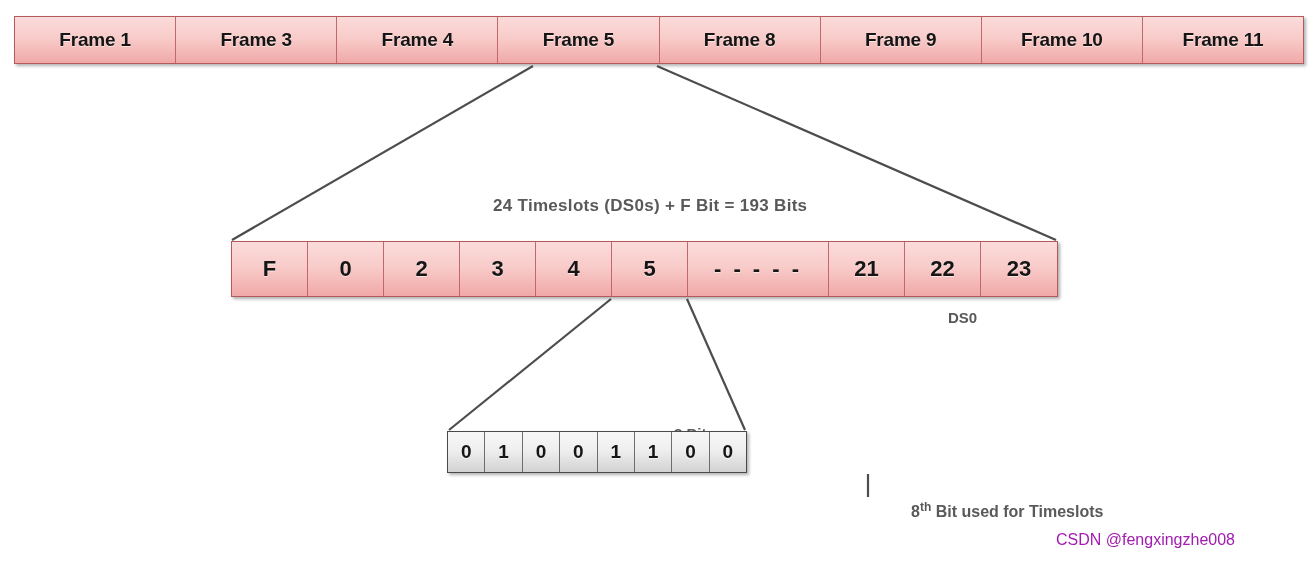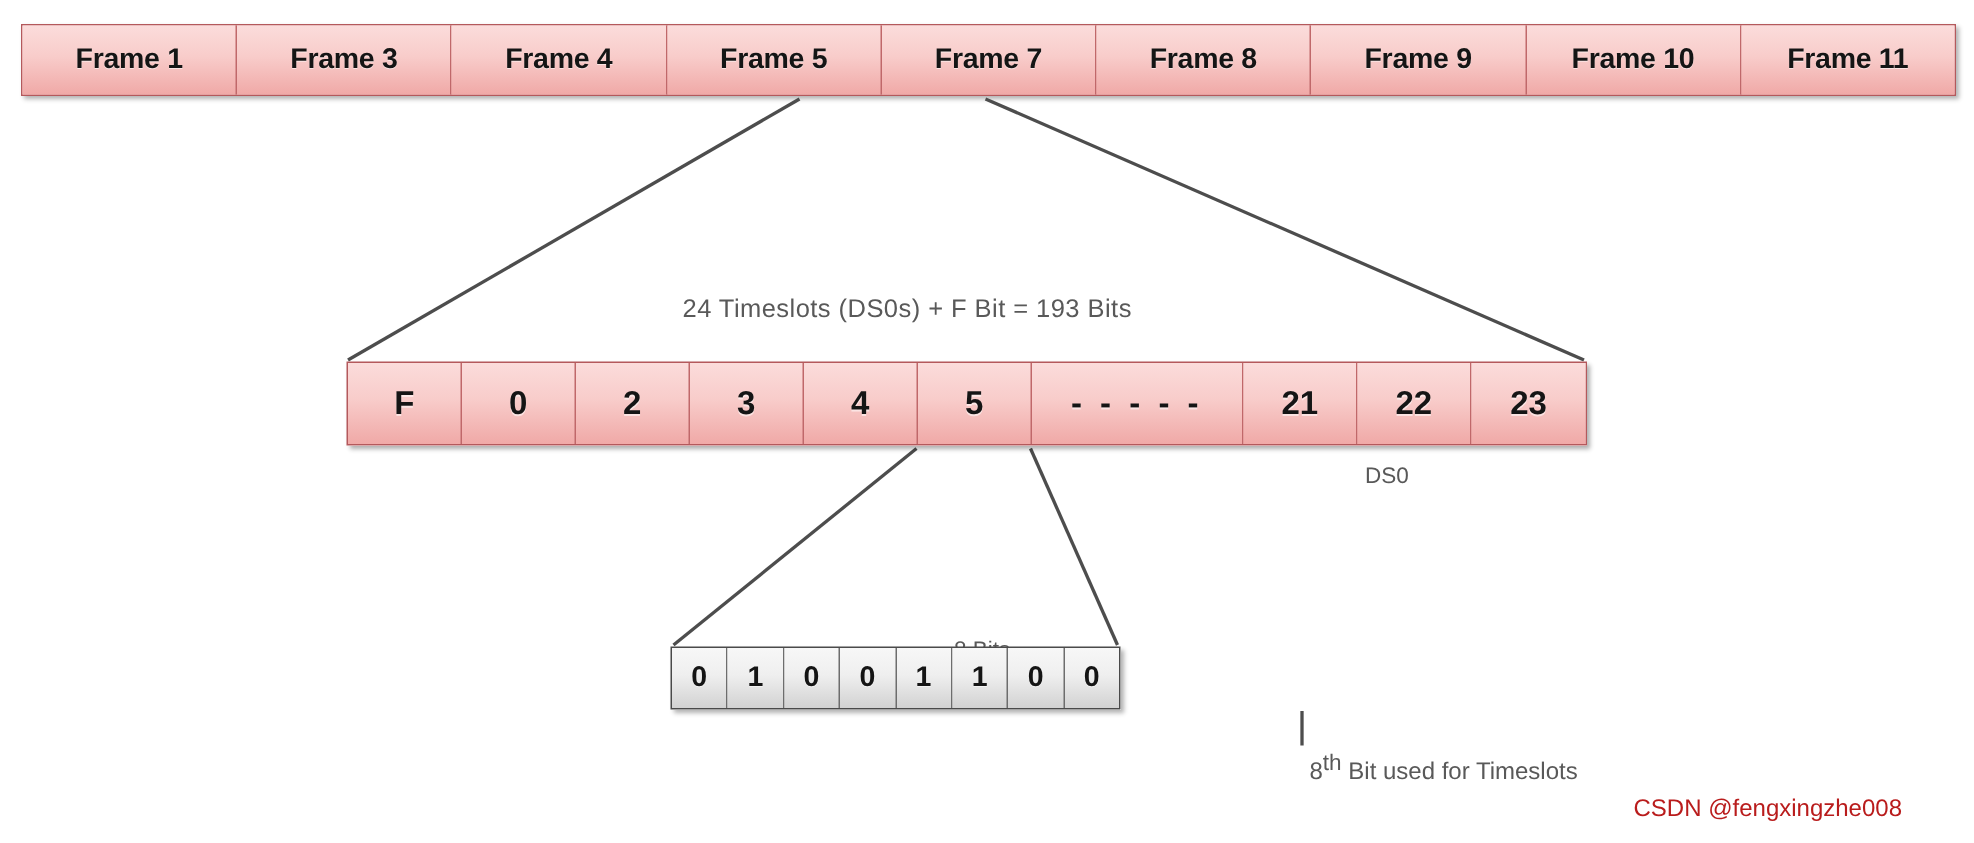--- a/index.html
+++ b/index.html
@@ -88,64 +88,64 @@
     border-right: 1px solid #6d6d6d;
     font-size: 19px;
     background: linear-gradient(to bottom, #f7f7f7 0%, #efefef 45%, #d2d2d2 100%);
   }
   #bits-row .cell:last-child { border-right: none; }
 
   
   .label {
     position: absolute;
     color: #595959;
-    font-weight: normal;
+    font-weight: bold;
     text-shadow: 0 1px 0 rgba(255,255,255,0.6);
     white-space: nowrap;
+    margin-left: 38px;
   }
   #label-frame-caption {
     left: 455px; top: 196px;
     font-size: 17px;
     letter-spacing: 0.3px;
   }
   #label-ds0 {
     left: 910px; top: 309px;
     font-size: 15px;
   }
   #label-8bits {
     left: 636px; top: 425px;
     font-size: 15px;
   }
   #label-signaling {
     left: 873px; top: 500px;
     font-size: 16px;
   }
   #label-signaling sup {
-    font-size: 15px;
+    font-size: 12px;
     vertical-align: super;
   }
   #watermark {
     position: absolute;
-    left: 1089px; top: 531px;
+    left: 1056px; top: 531px;
     font-size: 16px;
-    color: #b91c1c;
+    color: #a21caf;
     white-space: nowrap;
   }
 </style>
 </head>
 <body>
 
 <div id="stage">
 
   <div class="row" id="frames-row">
     <div class="cell">Frame 1</div>
     <div class="cell">Frame 3</div>
     <div class="cell">Frame 4</div>
     <div class="cell">Frame 5</div>
-    <div class="cell">Frame 7</div>
     <div class="cell">Frame 8</div>
     <div class="cell">Frame 9</div>
     <div class="cell">Frame 10</div>
     <div class="cell">Frame 11</div>
   </div>
 
   <svg class="lines" viewBox="0 0 1316 562">
 
     <line x1="533" y1="66" x2="232" y2="240" stroke="#4d4d4d" stroke-width="2.2"></line>
     <line x1="657" y1="66" x2="1056" y2="240" stroke="#4d4d4d" stroke-width="2.2"></line>

